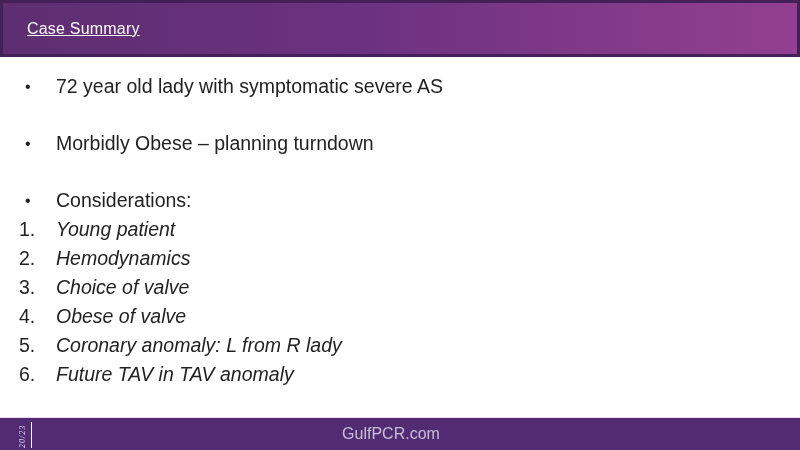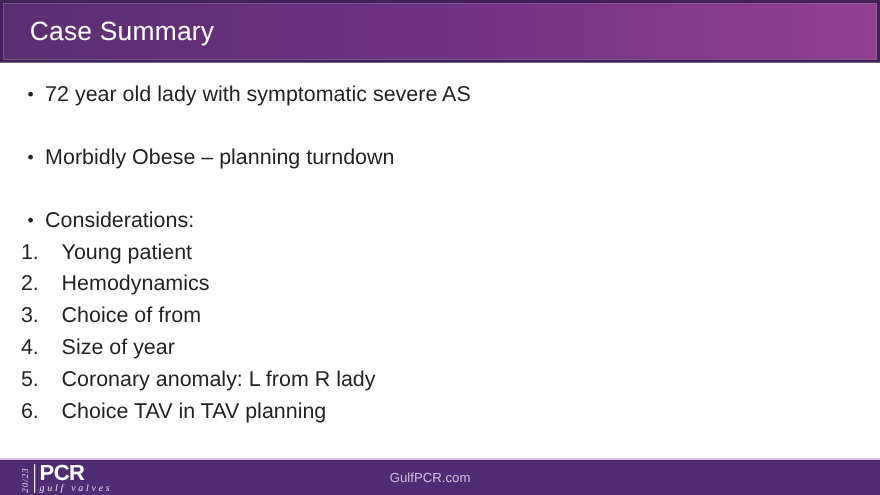--- a/index.html
+++ b/index.html
@@ -16,46 +16,47 @@
     position: absolute;
     top: 0; left: 0;
     width: 800px; height: 57px;
     background: linear-gradient(90deg, #5d2e70 0%, #6c3181 45%, #92408f 100%);
     border: 3px solid #442058;
     display: flex;
     align-items: center;
   }
   .slide-title {
     color: #fdfbfe;
-    font-size: 24px;
+    font-size: 16px;
     padding-left: 24px;
     letter-spacing: 0.2px;
+    text-decoration: underline;
   }
 
   
   .content {
     position: absolute;
     top: 72px; left: 0;
     width: 800px;
   }
   .row {
     position: relative;
     height: 29px;
     line-height: 29px;
     font-size: 19.5px;
     color: #222222;
   }
   .row .marker {
     position: absolute;
     top: 0;
   }
   .bullet-row .marker { left: 25px; font-size: 16px; }
-  .bullet-row .row-text { padding-left: 41px; display: block; }
+  .bullet-row .row-text { padding-left: 56px; display: block; }
   .num-row .marker { left: 19px; }
-  .num-row .row-text { padding-left: 56px; display: block; }
+  .num-row .row-text { padding-left: 56px; display: block; font-style: italic; }
   .spaced { margin-top: 28px; }
   .underlined { text-underline-offset: 3px; }
 
   
   .footer-bar {
     position: absolute;
     bottom: 0; left: 0;
     width: 800px; height: 33px;
     background: #512c72;
     border-top: 1px solid #e9dcf0;
@@ -101,21 +102,21 @@
     color: #e6d9ee;
     white-space: nowrap;
   }
   .footer-site {
     position: absolute;
     top: 0; left: 0;
     width: 782px;
     height: 32px;
     line-height: 32px;
     text-align: center;
-    font-size: 12px;
+    font-size: 16px;
     color: #cdbcd9;
   }
 </style>
 </head>
 <body>
 
 <div class="header-bar">
   <div class="slide-title">Case Summary</div>
 </div>
 
@@ -141,43 +142,39 @@
     <span class="row-text">Young patient</span>
   </div>
 
   <div class="row num-row">
     <span class="marker">2.</span>
     <span class="row-text">Hemodynamics</span>
   </div>
 
   <div class="row num-row">
     <span class="marker">3.</span>
-    <span class="row-text">Choice of from</span>
+    <span class="row-text">Choice of valve</span>
   </div>
 
   <div class="row num-row">
     <span class="marker">4.</span>
-    <span class="row-text">Size of year</span>
+    <span class="row-text">Obese of valve</span>
   </div>
 
   <div class="row num-row">
     <span class="marker">5.</span>
     <span class="row-text">Coronary anomaly: L from R lady</span>
   </div>
 
   <div class="row num-row">
     <span class="marker">6.</span>
-    <span class="row-text">Choice TAV in TAV planning</span>
+    <span class="row-text">Future TAV in TAV anomaly</span>
   </div>
 
 </div>
 
 <div class="footer-bar">
   <div class="logo">
     <span class="logo-year">20/23</span>
     <span class="logo-divider"></span>
-    <span class="logo-text">
-      <span class="logo-brand" style="display:block">PCR</span>
-      <span class="logo-tagline" style="display:block">gulf valves</span>
-    </span>
   </div>
   <div class="footer-site">GulfPCR.com</div>
 </div>
 
 </body></html>

